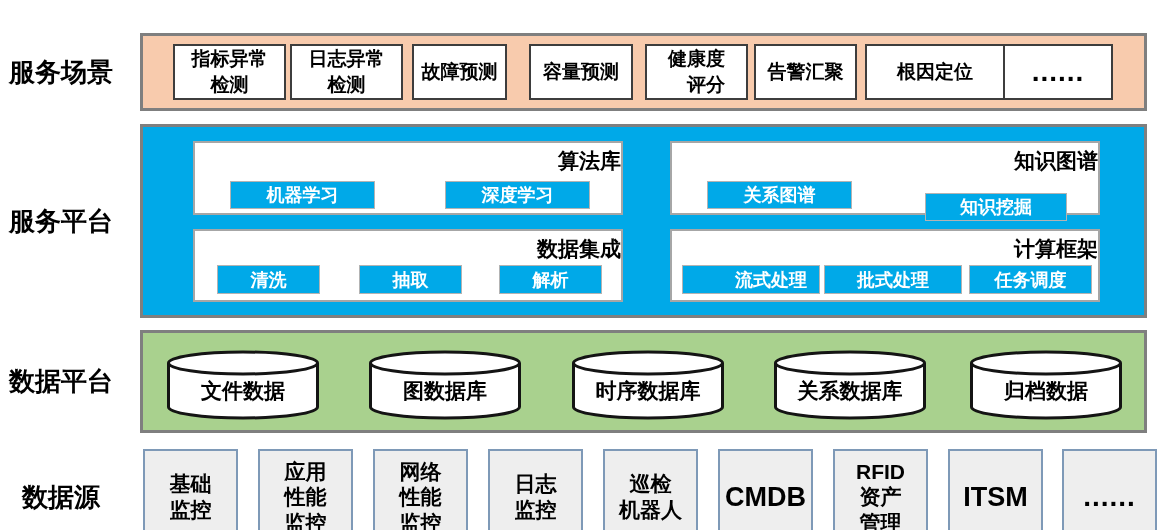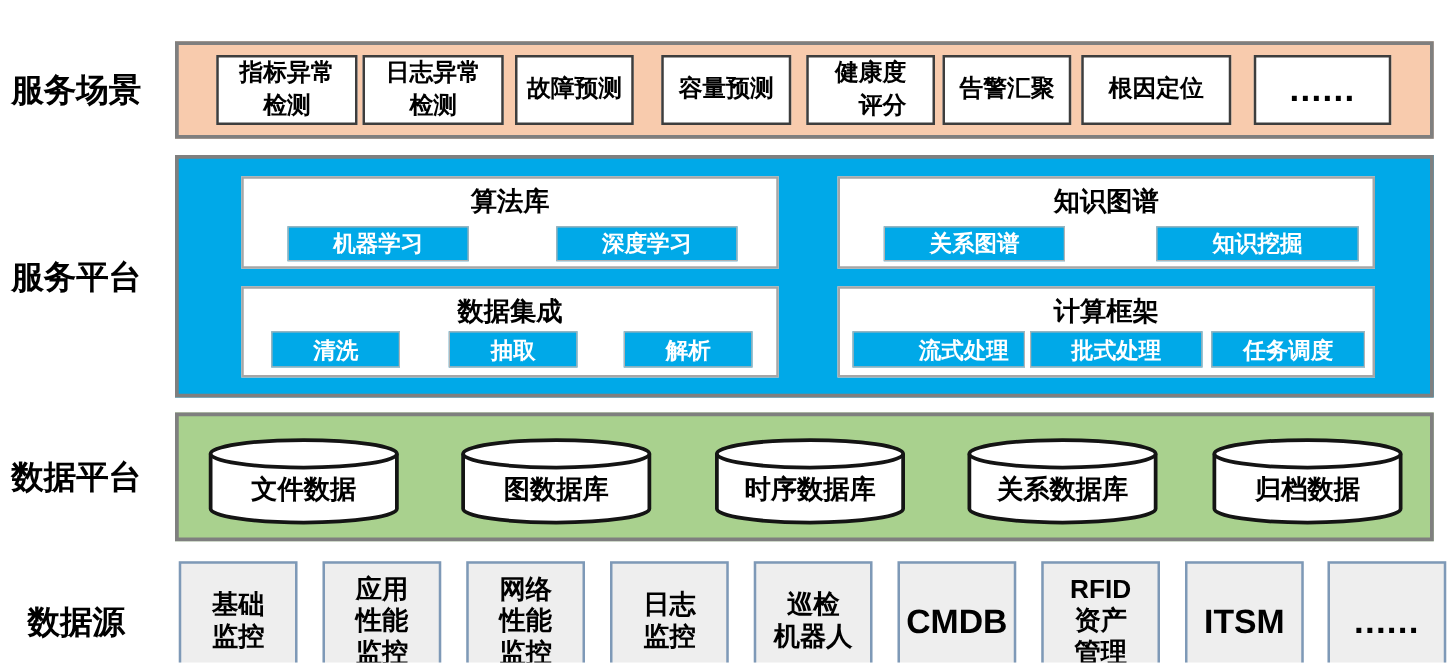--- a/index.html
+++ b/index.html
@@ -5,21 +5,21 @@
   html,body{margin:0;padding:0;}
   body{width:1159px;height:530px;background:#fff;font-family:"Liberation Sans",sans-serif;font-weight:bold;color:#000;}
   .canvas{position:relative;width:1159px;height:530px;overflow:hidden;margin-top:23px;}
   .row-label{position:absolute;left:0;width:122px;display:flex;align-items:center;justify-content:center;font-size:26px;font-weight:bold;}
   .container{position:absolute;left:140px;width:1007px;border:3px solid var(--gray-border);box-sizing:border-box;}
   .c1{top:10px;height:78px;background:var(--peach);}
   .c2{top:101px;height:194px;background:var(--blue);}
   .c3{top:307px;height:103px;background:var(--green);}
   .sbox{position:absolute;background:#fff;border:2px solid #3d3d3d;box-sizing:border-box;display:flex;align-items:center;justify-content:center;text-align:center;font-size:19px;line-height:1.35;white-space:pre-line;font-weight:bold;}
   .panel{position:absolute;background:#fff;border:2px solid #a6a6a6;box-sizing:border-box;}
-  .panel-title{text-align:center;font-size:21px;margin-top:4px;font-weight:bold;}
+  .panel-title{text-align:right;font-size:21px;margin-top:4px;font-weight:bold;}
   .pill{position:absolute;background:var(--blue);border:1px solid #b3b3b3;box-sizing:border-box;color:#fff;display:flex;align-items:center;justify-content:center;font-size:18px;font-weight:bold;}
   .cyl{position:absolute;width:156px;height:70px;}
   .cyl svg{position:absolute;top:0;left:0;}
   .cyl .cyl-label{position:absolute;left:0;right:0;top:14px;bottom:2px;display:flex;align-items:center;justify-content:center;font-size:21px;font-weight:bold;}
   .src{position:absolute;top:426px;width:95px;height:96px;background:#eeeeee;border:2px solid #7e99b7;box-sizing:border-box;display:flex;align-items:center;justify-content:center;text-align:center;font-size:21px;line-height:1.22;white-space:pre-line;font-weight:bold;}
   .src.latin{font-size:27px;}
   .dots{font-size:28px;letter-spacing:1px;}
 </style>
 </head>
 <body>
@@ -34,34 +34,34 @@
   <div class="container c1">
     <div class="sbox" style="left:30px;top:8px;width:113px;height:56px;">指标异常
 检测</div>
     <div class="sbox" style="left:147px;top:8px;width:113px;height:56px;">日志异常
 检测</div>
     <div class="sbox" style="left:269px;top:8px;width:95px;height:56px;">故障预测</div>
     <div class="sbox" style="left:386px;top:8px;width:104px;height:56px;">容量预测</div>
     <div class="sbox" style="left:502px;top:8px;width:103px;height:56px;text-align:right;">健康度
 评分</div>
     <div class="sbox" style="left:611px;top:8px;width:103px;height:56px;">告警汇聚</div>
-    <div class="sbox" style="left:722px;top:8px;width:120px;height:56px;font-family:Liberation Serif, serif;">根因定位</div>
+    <div class="sbox" style="left:722px;top:8px;width:140px;height:56px;font-family:Liberation Serif, serif;">根因定位</div>
     <div class="sbox dots" style="left:860px;top:8px;width:110px;height:56px;">......</div>
   </div>
 
   <div class="container c2">
     <div class="panel" style="left:50px;top:14px;width:430px;height:74px;">
       <div class="panel-title">算法库</div>
       <div class="pill" style="left:35px;top:38px;width:145px;height:28px;">机器学习</div>
       <div class="pill" style="left:250px;top:38px;width:145px;height:28px;">深度学习</div>
     </div>
     <div class="panel" style="left:527px;top:14px;width:430px;height:74px;">
       <div class="panel-title">知识图谱</div>
       <div class="pill" style="left:35px;top:38px;width:145px;height:28px;">关系图谱</div>
-      <div class="pill" style="left:253px;top:38px;width:162px;height:28px;">知识挖掘</div>
+      <div class="pill" style="left:253px;top:50px;width:142px;height:28px;">知识挖掘</div>
     </div>
     <div class="panel" style="left:50px;top:102px;width:430px;height:73px;">
       <div class="panel-title">数据集成</div>
       <div class="pill" style="left:22px;top:34px;width:103px;height:29px;">清洗</div>
       <div class="pill" style="left:164px;top:34px;width:103px;height:29px;">抽取</div>
       <div class="pill" style="left:304px;top:34px;width:103px;height:29px;">解析</div>
     </div>
     <div class="panel" style="left:527px;top:102px;width:430px;height:73px;">
       <div class="panel-title">计算框架</div>
       <div class="pill" style="left:10px;top:34px;width:138px;height:29px;padding-left:40px;">流式处理</div>

